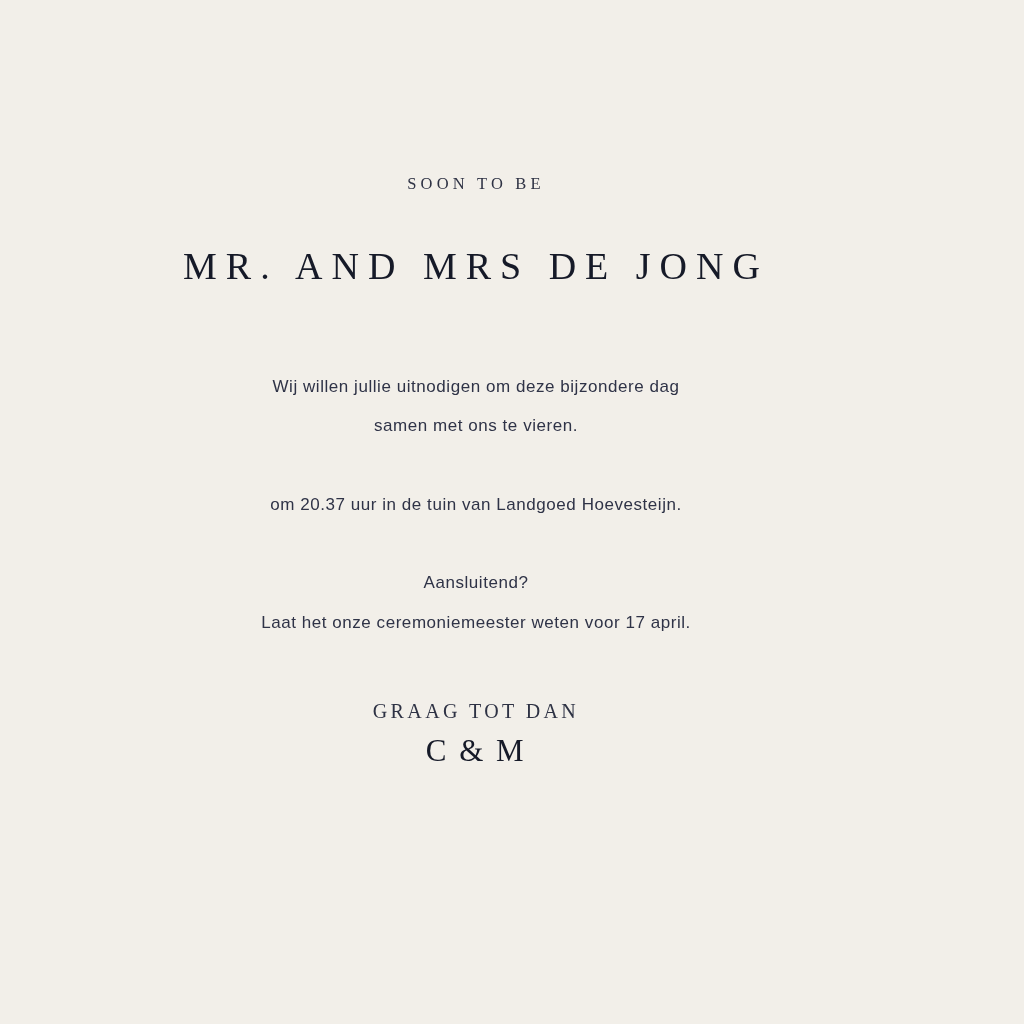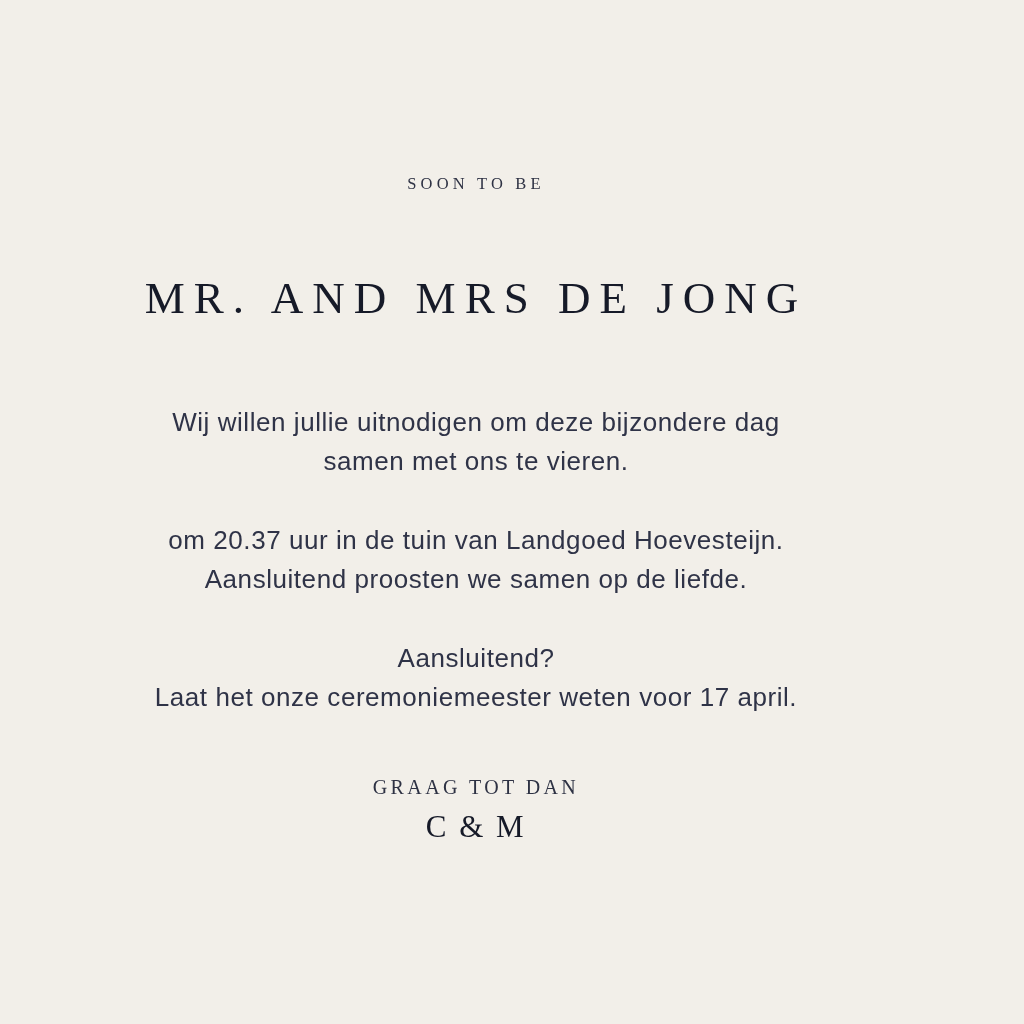--- a/index.html
+++ b/index.html
@@ -26,35 +26,35 @@
   .eyebrow {
     margin-top: 176px;
     font-family: "Liberation Serif", serif;
     font-size: 16.5px;
     letter-spacing: 4.2px;
     color: #2e3244;
     text-transform: uppercase;
     line-height: 1;
   }
   .names {
-    margin-top: 83px;
+    margin-top: 54px;
     font-family: "Liberation Serif", serif;
-    font-size: 45px;
+    font-size: 38px;
     letter-spacing: 9px;
     color: #161a28;
     text-transform: uppercase;
     line-height: 1;
     white-space: nowrap;
   }
   .body-block {
     margin-top: 82px;
     width: 660px;
     text-align: center;
     font-family: "Liberation Sans", sans-serif;
-    font-size: 26px;
+    font-size: 17px;
     letter-spacing: 0.55px;
     color: #2f3347;
     line-height: 39.5px;
   }
   .body-block p {
     margin: 0;
   }
   .body-block .gap {
     height: 39px;
   }
@@ -86,21 +86,20 @@
   <div class="names">Mr. and Mrs de Jong</div>
 
   <div class="body-block">
 
     <p>Wij willen jullie uitnodigen om deze bijzondere dag</p>
     <p>samen met ons te vieren.</p>
 
     <div class="gap"></div>
 
     <p>om 20.37 uur in de tuin van Landgoed Hoevesteijn.</p>
-    <p>Aansluitend proosten we samen op de liefde.</p>
 
     <div class="gap"></div>
 
     <p>Aansluitend?</p>
     <p>Laat het onze ceremoniemeester weten voor 17 april.</p>
 
   </div>
 
   <div class="closing">Graag tot dan</div>
 

